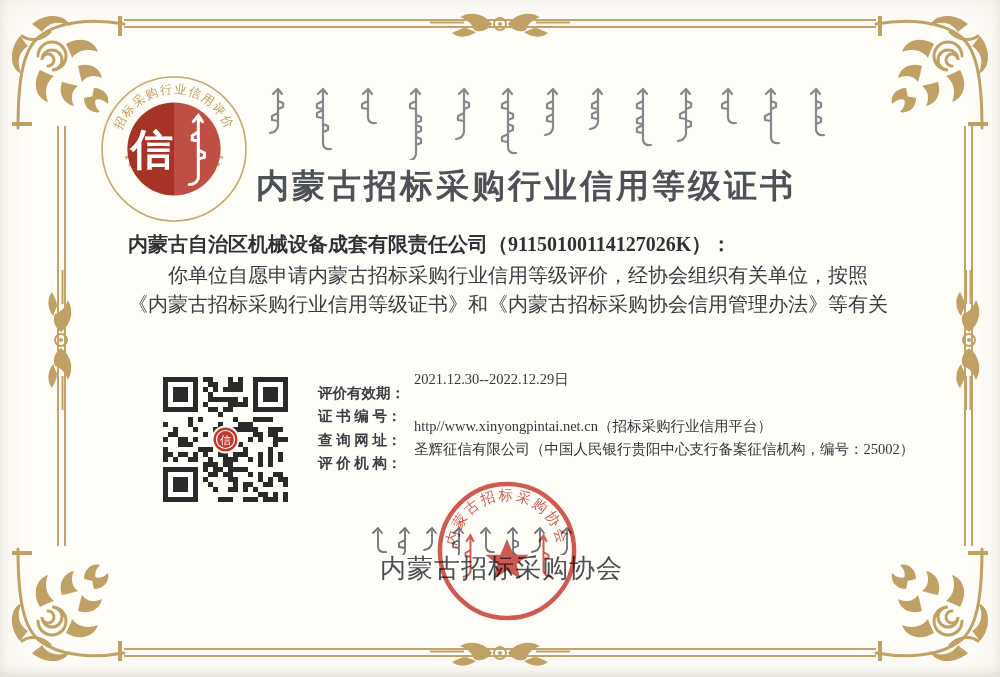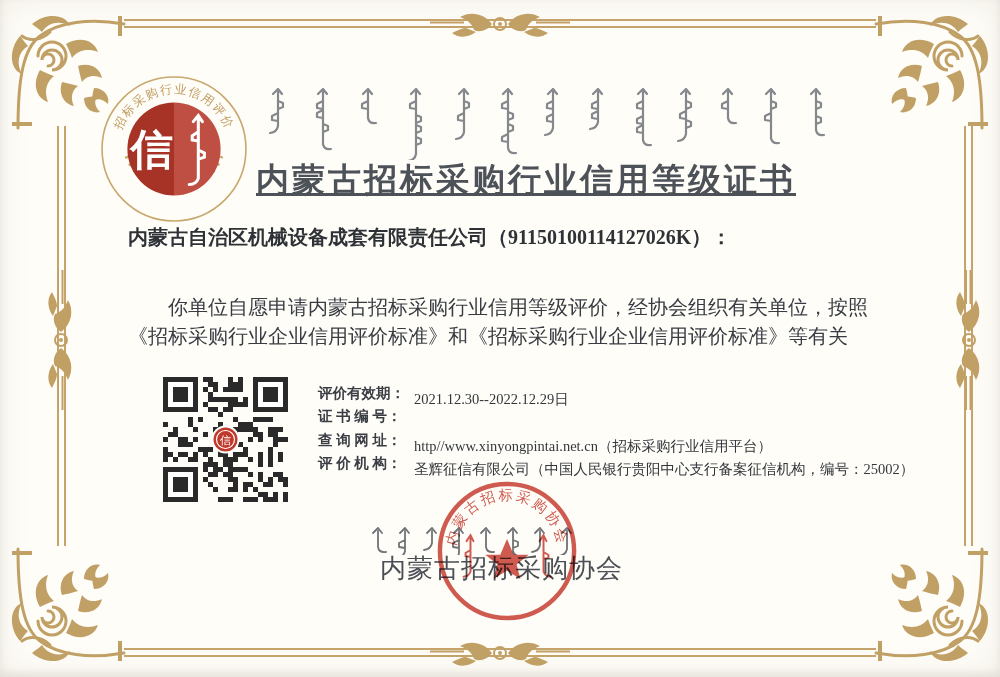--- a/index.html
+++ b/index.html
@@ -21,30 +21,30 @@
   .c-bl{left:6px;top:547px;transform:scaleY(-1);}
   .c-br{left:874px;top:547px;transform:scale(-1,-1);}
   .motif{width:140px;height:32px;}
   .m-top{left:430px;top:8px;}
   .m-bottom{left:430px;top:637px;}
   .m-left{left:-9px;top:324px;transform:rotate(90deg);}
   .m-right{left:899px;top:324px;transform:rotate(90deg);}
   
   .logo{left:98px;top:73px;width:152px;height:152px;}
   .mong-header{left:266px;top:84px;}
-  .title{left:256px;top:158px;font-size:33px;font-weight:bold;letter-spacing:3px;
-         color:#4d5158;white-space:nowrap;text-decoration:underline;}
-  .company{left:128px;top:224px;font-size:20px;font-weight:bold;color:#2e3237;white-space:nowrap;}
-  .para{left:128px;top:261px;width:760px;font-size:20px;line-height:28.5px;color:#383c42;margin-top:32px;}
+  .title{left:256px;top:164px;font-size:33px;font-weight:bold;letter-spacing:3px;
+         color:#4d5158;white-space:nowrap;}
+  .company{left:128px;top:231px;font-size:20px;font-weight:bold;color:#2e3237;white-space:nowrap;}
+  .para{left:128px;top:261px;width:760px;font-size:20px;line-height:28.5px;color:#383c42;}
   .para .indent{text-indent:2em;}
   .qr{left:163px;top:377px;}
   .details{left:318px;top:370px;font-size:14.5px;color:#33373c;}
   .drow{display:flex;height:23.4px;align-items:flex-start;white-space:nowrap;}
   .dlabel{display:inline-block;width:96px;white-space:pre;font-weight:bold;color:#3a3e44;margin-top:14px;}
-  .dvalue{white-space:pre;margin-top:20px;}
+  .dvalue{white-space:pre;}
   .mong-footer{left:368px;top:523px;z-index:2;}
   .issuer{left:380px;top:551px;font-size:26px;letter-spacing:1px;color:#4b4f55;z-index:2;white-space:nowrap;}
   .seal{left:433px;top:477px;width:148px;height:148px;z-index:3;mix-blend-mode:multiply;}
 </style>
 </head>
 <body>
 
 <div class="paper">
 
   <div class="abs b-top"></div>
@@ -161,21 +161,21 @@
       <path d="M462,8 L462,34 M457,10 L462,5 L466,10 M462,17 l-6,3 l0,4 l6,1 M462,34 q1,6 8,5" stroke="#84878b" stroke-width="2.2" fill="none" stroke-linecap="round" stroke-linejoin="round"></path>
       <path d="M505,8 L505,54 M500,10 L505,5 L509,10 M505,17 l5,2 l0,4 l-5,2 M505,29 l-6,3 l0,4 l6,1 M505,54 q1,6 8,5" stroke="#84878b" stroke-width="2.2" fill="none" stroke-linecap="round" stroke-linejoin="round"></path>
       <path d="M550,8 L550,46 M545,10 L550,5 L554,10 M550,17 l5,2 l0,4 l-5,2 M550,32 l5,2 l0,4 l-5,2 M550,46 q1,6 8,5" stroke="#84878b" stroke-width="2.2" fill="none" stroke-linecap="round" stroke-linejoin="round"></path>
     </svg>
 
   <div class="abs title">内蒙古招标采购行业信用等级证书</div>
 
   <div class="abs company">内蒙古自治区机械设备成套有限责任公司（91150100114127026K）：</div>
   <div class="abs para">
     <div class="indent">你单位自愿申请内蒙古招标采购行业信用等级评价，经协会组织有关单位，按照</div>
-    <div>《招标采购行业企业信用评价标准》和《招标采购行业企业信用评价标准》等有关</div>
+    <div>《内蒙古招标采购行业信用等级证书》和《内蒙古招标采购协会信用管理办法》等有关</div>
   </div>
 
   <svg class="abs qr" id="qr" width="125" height="125">
       <rect x="40" y="0" width="5" height="5" fill="#2a2a2a"></rect>
       <rect x="45" y="0" width="5" height="5" fill="#2a2a2a"></rect>
       <rect x="65" y="0" width="5" height="5" fill="#2a2a2a"></rect>
       <rect x="75" y="0" width="5" height="5" fill="#2a2a2a"></rect>
       <rect x="45" y="5" width="5" height="5" fill="#2a2a2a"></rect>
       <rect x="50" y="5" width="5" height="5" fill="#2a2a2a"></rect>
       <rect x="65" y="5" width="5" height="5" fill="#2a2a2a"></rect>

